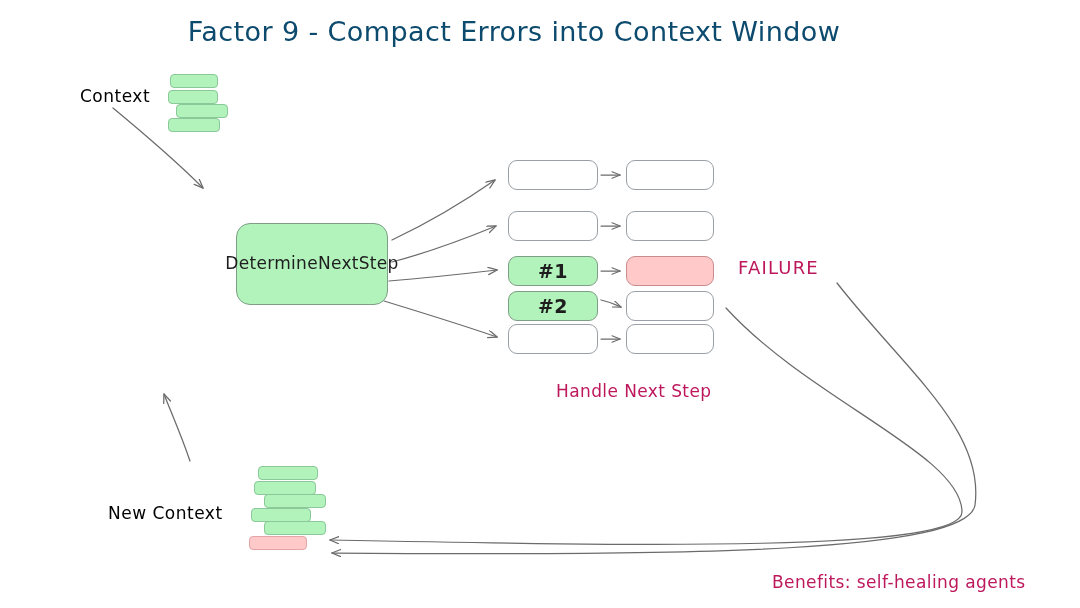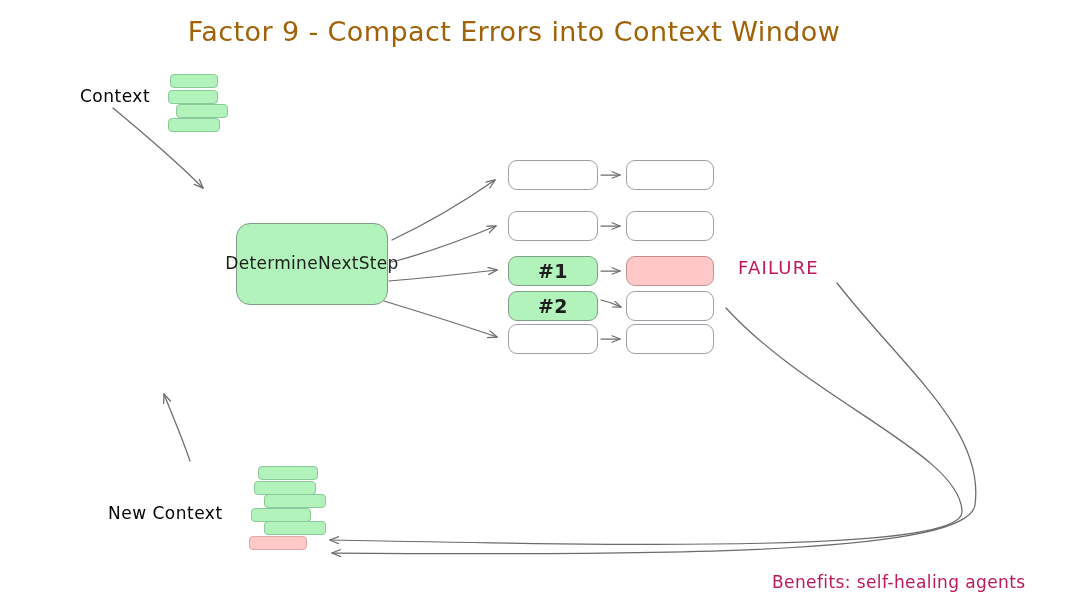--- a/index.html
+++ b/index.html
@@ -16,21 +16,21 @@
   #nodes{z-index:2;}
 
   .title{
     position:absolute;
     left:0;top:16px;width:1028px;
     text-align:center;
     font-family:"DejaVu Sans", sans-serif;
     font-size:27px;
     font-weight:400;
     letter-spacing:0.4px;
-    color:#a16207;
+    color:#0c4a6e;
   }
 
   
   .bar{
     position:absolute;
     box-sizing:border-box;
     border-radius:4px;
     border:1px solid #8bc99a;
     background:#b2f2bb;
     height:14px;
@@ -156,20 +156,21 @@
     <div class="step-box" style="left:508px;top:324px;width:90px;height:30px;"></div>
 
     <div class="step-box" style="left:626px;top:160px;width:88px;height:30px;"></div>
     <div class="step-box" style="left:626px;top:211px;width:88px;height:30px;"></div>
     <div class="step-box pink" style="left:626px;top:256px;width:88px;height:30px;"></div>
     <div class="step-box" style="left:626px;top:291px;width:88px;height:30px;"></div>
     <div class="step-box" style="left:626px;top:324px;width:88px;height:30px;"></div>
 
     <div class="caption big" style="left:738px;top:257px;letter-spacing:1.2px;">FAILURE</div>
 
+    <div class="caption" style="left:556px;top:381px;">Handle Next Step</div>
 
     <div class="hand-label" style="left:108px;top:503px;">New Context</div>
     <div class="bar" style="left:258px;top:466px;width:60px;"></div>
     <div class="bar" style="left:254px;top:481px;width:62px;"></div>
     <div class="bar" style="left:264px;top:494px;width:62px;"></div>
     <div class="bar" style="left:251px;top:508px;width:60px;"></div>
     <div class="bar" style="left:264px;top:521px;width:62px;"></div>
     <div class="bar pink" style="left:249px;top:536px;width:58px;"></div>
 
     <div class="caption" style="left:772px;top:572px;">Benefits: self-healing agents</div>

